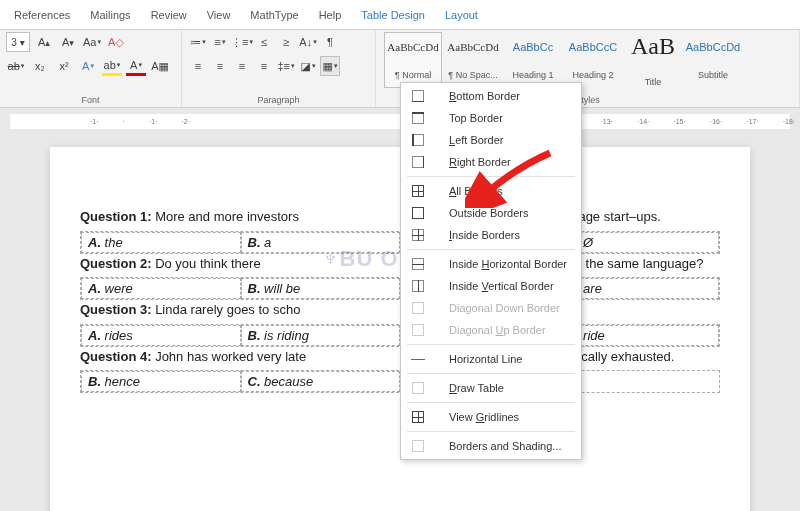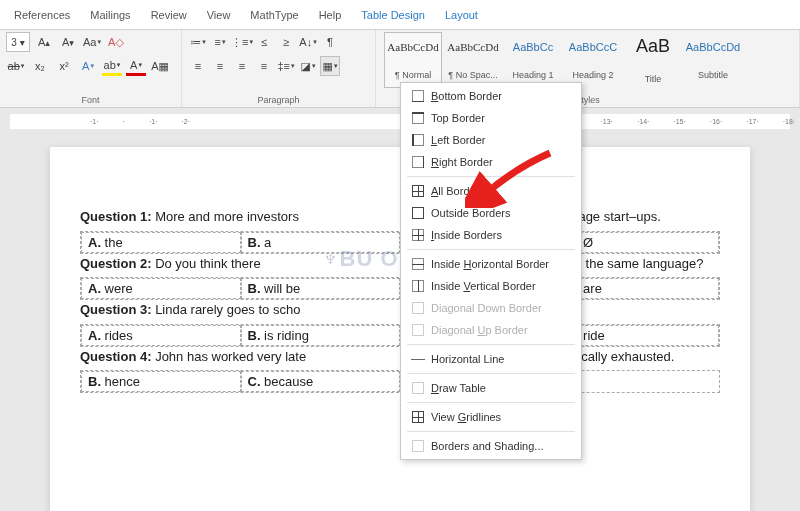--- a/index.html
+++ b/index.html
@@ -21,36 +21,36 @@
 .para-group { width: 194px; }
 .para-row { display: flex; gap: 2px; align-items: center; margin-bottom: 4px; }
 .border-btn { border: 1px solid #c0c0c0; background: #e8e8e8; }
 
 .styles-group { flex: 1; padding-left: 8px; }
 .styles-list { display: flex; gap: 2px; }
 .style-item { width: 58px; height: 56px; border: 1px solid transparent; display: flex; flex-direction: column; align-items: center; justify-content: center; cursor: pointer; }
 .style-item.selected { border-color: #c0c0c0; background: #f8f8f8; }
 .style-sample { font-size: 11px; color: #333; margin-bottom: 17px; font-family: 'Times New Roman', serif; }
 .style-sample.heading { color: #2e74b5; font-family: 'Calibri Light', sans-serif; }
-.style-sample.title { font-size: 18px; color: #222; font-family: Liberation Sans, sans-serif; }
+.style-sample.title { font-size: 24px; color: #222; font-family: Liberation Serif, serif; }
 .style-name { font-size: 9px; color: #555; }
 
 .workspace { background: #e8e8e8; height: calc(511px - 102px); position: relative; padding-top: 6px; }
 .ruler { height: 15px; background: #fff; margin: 0 10px; position: relative; font-size: 7px; color: #777; display: flex; align-items: center; padding-left: 80px; }
 .ruler span { margin-right: 24px; }
 
 .page { background: #fff; margin: 18px auto 0; width: 700px; min-height: 400px; box-shadow: 0 2px 8px rgba(0,0,0,.15); padding: 60px 30px 20px 30px; font-family: 'Times New Roman', serif; font-size: 13px; color: #222; position: relative; }
 .q { margin-bottom: 4px; line-height: 1.5; }
 .q b { font-weight: bold; }
 .opts { display: grid; grid-template-columns: repeat(4, 1fr); border: 1px dashed #aaa; }
-.opts > div { border: 1px dashed #aaa; padding: 2px 6px; }
+.opts > div { border: 1px dashed #aaa; padding: 2px 6px; font-style: italic; }
 .blank { display: inline-block; border-bottom: 1px solid #222; min-width: 60px; }
 
 .border-menu { position: absolute; top: 82px; left: 400px; width: 182px; background: #fff; border: 1px solid #c8c8c8; box-shadow: 2px 2px 6px rgba(0,0,0,.2); z-index: 50; font-size: 11px; padding: 2px 0; }
-.menu-item { display: flex; align-items: center; padding: 4px 10px; gap: 6px; cursor: pointer; color: #333; }
+.menu-item { display: flex; align-items: center; padding: 4px 10px; gap: 24px; cursor: pointer; color: #333; }
 .menu-item:hover, .menu-item.hover { background: #e0e0e0; }
 .menu-item.disabled { color: #b0b0b0; }
 .menu-sep { height: 1px; background: #e0e0e0; margin: 3px 6px; }
 
 .border-ic { width: 14px; height: 14px; display: inline-block; position: relative; }
 .border-ic::before { content: ''; position: absolute; inset: 1px; border: 1px solid #888; }
 .bi-bottom::after { content: ''; position: absolute; left: 1px; right: 1px; bottom: 1px; height: 1.5px; background: #444; }
 .bi-top::after { content: ''; position: absolute; left: 1px; right: 1px; top: 1px; height: 1.5px; background: #444; }
 .bi-left::after { content: ''; position: absolute; left: 1px; top: 1px; bottom: 1px; width: 1.5px; background: #444; }
 .bi-right::after { content: ''; position: absolute; right: 1px; top: 1px; bottom: 1px; width: 1.5px; background: #444; }

